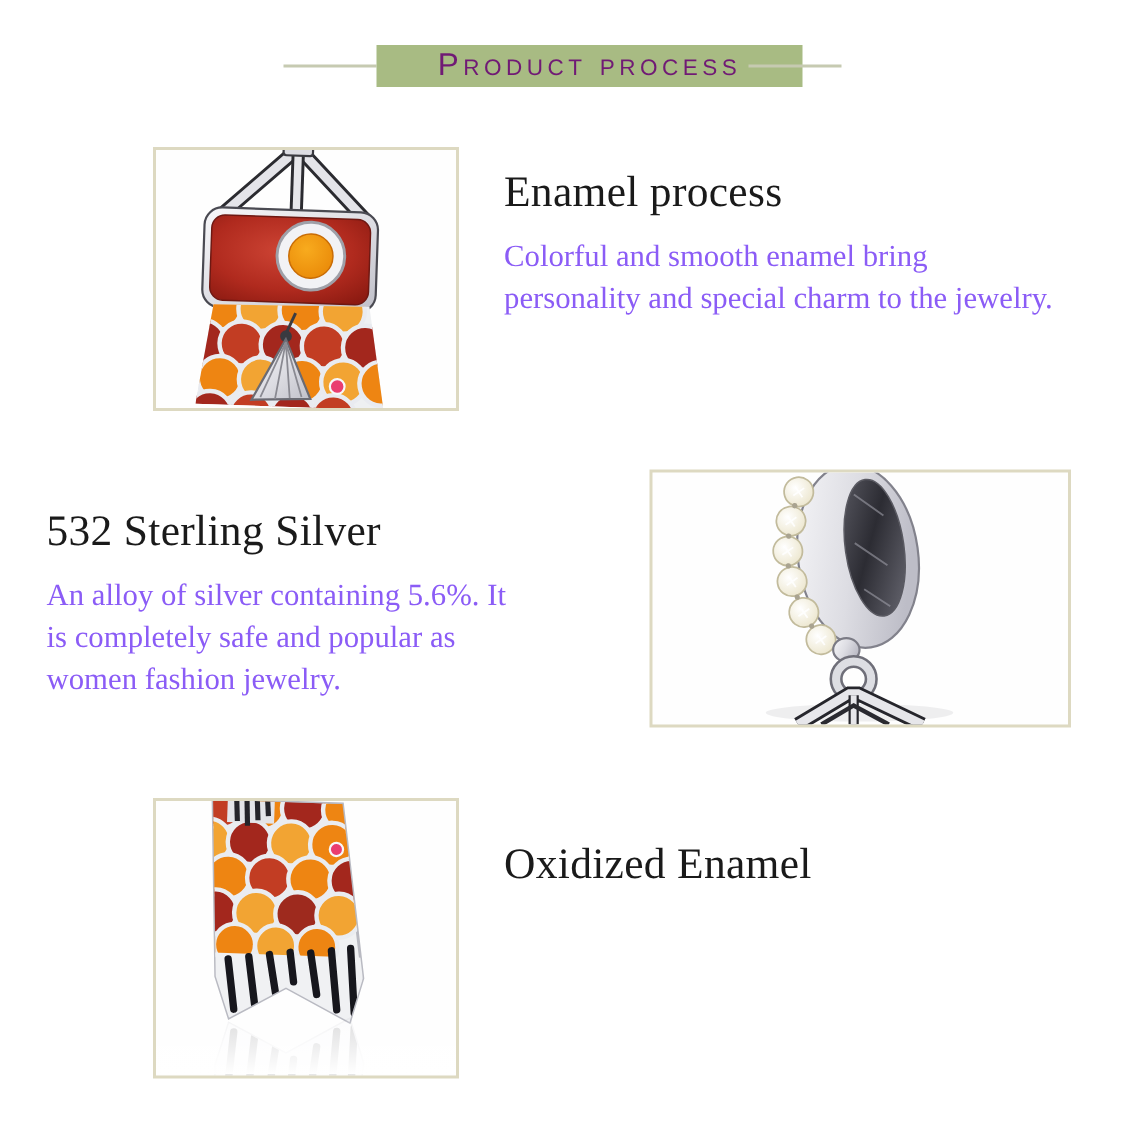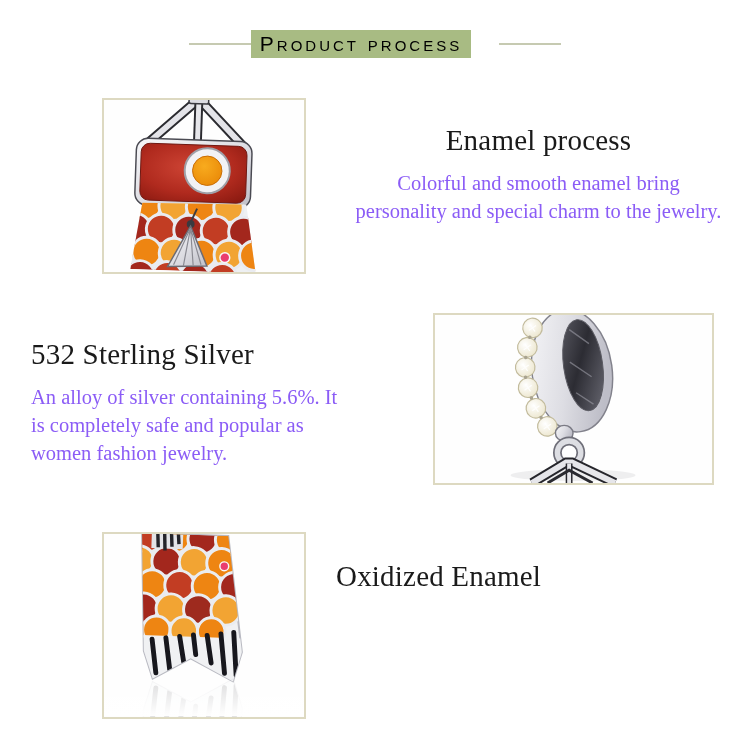--- a/index.html
+++ b/index.html
@@ -1,39 +1,39 @@
 <!DOCTYPE html>
 <html><head>
 <meta charset="utf-8">
 <style>
   html,body{margin:0;padding:0;background:#ffffff;}
   .page{position:relative;width:750px;height:750px;background:#ffffff;overflow:hidden;
         font-family:"Liberation Serif","DejaVu Serif",serif;}
 
   
-  .header-box{position:absolute;left:251px;top:30px;width:220px;height:28px;
-              background:#a8bb83;color:#000000;text-align:center;
+  .header-box{position:absolute;left:251px;top:30px;width:284px;height:28px;
+              background:#a8bb83;color:#701a75;text-align:center;
               font-family:"Liberation Sans","DejaVu Sans",sans-serif;
               font-variant:small-caps;letter-spacing:3px;font-size:21px;line-height:27px;}
   .hline{position:absolute;top:43px;width:62px;height:2px;background:#c6cab1;}
   .hline-left{left:189px;}
   .hline-right{left:499px;}
 
   
   .img-box{position:absolute;background:#fefefe;border:2px solid #ddd9c1;box-sizing:border-box;overflow:hidden;}
   .box1{left:102px;top:98px;width:204px;height:176px;}
   .box2{left:433px;top:313px;width:281px;height:172px;}
   .box3{left:102px;top:532px;width:204px;height:187px;}
   .img-box svg{display:block;width:100%;height:100%;}
 
   
   .text-block{position:absolute;}
   .text-block h2{margin:0;font-size:29px;font-weight:400;color:#1a1a1a;letter-spacing:0.2px;}
   .text-block p{margin:13px 0 0;font-size:20.5px;line-height:1.36;color:#8b5cf6;white-space:pre-line;}
-  .text1{left:336px;top:124px;width:405px;text-align:center;}
+  .text1{left:336px;top:112px;width:405px;}
   .text2{left:31px;top:338px;width:405px;}
   .text3{left:336px;top:560px;width:405px;}
 </style>
 </head>
 <body>
 
 <div class="page">
 
   <span class="hline hline-left"></span>
   <div class="header-box">

